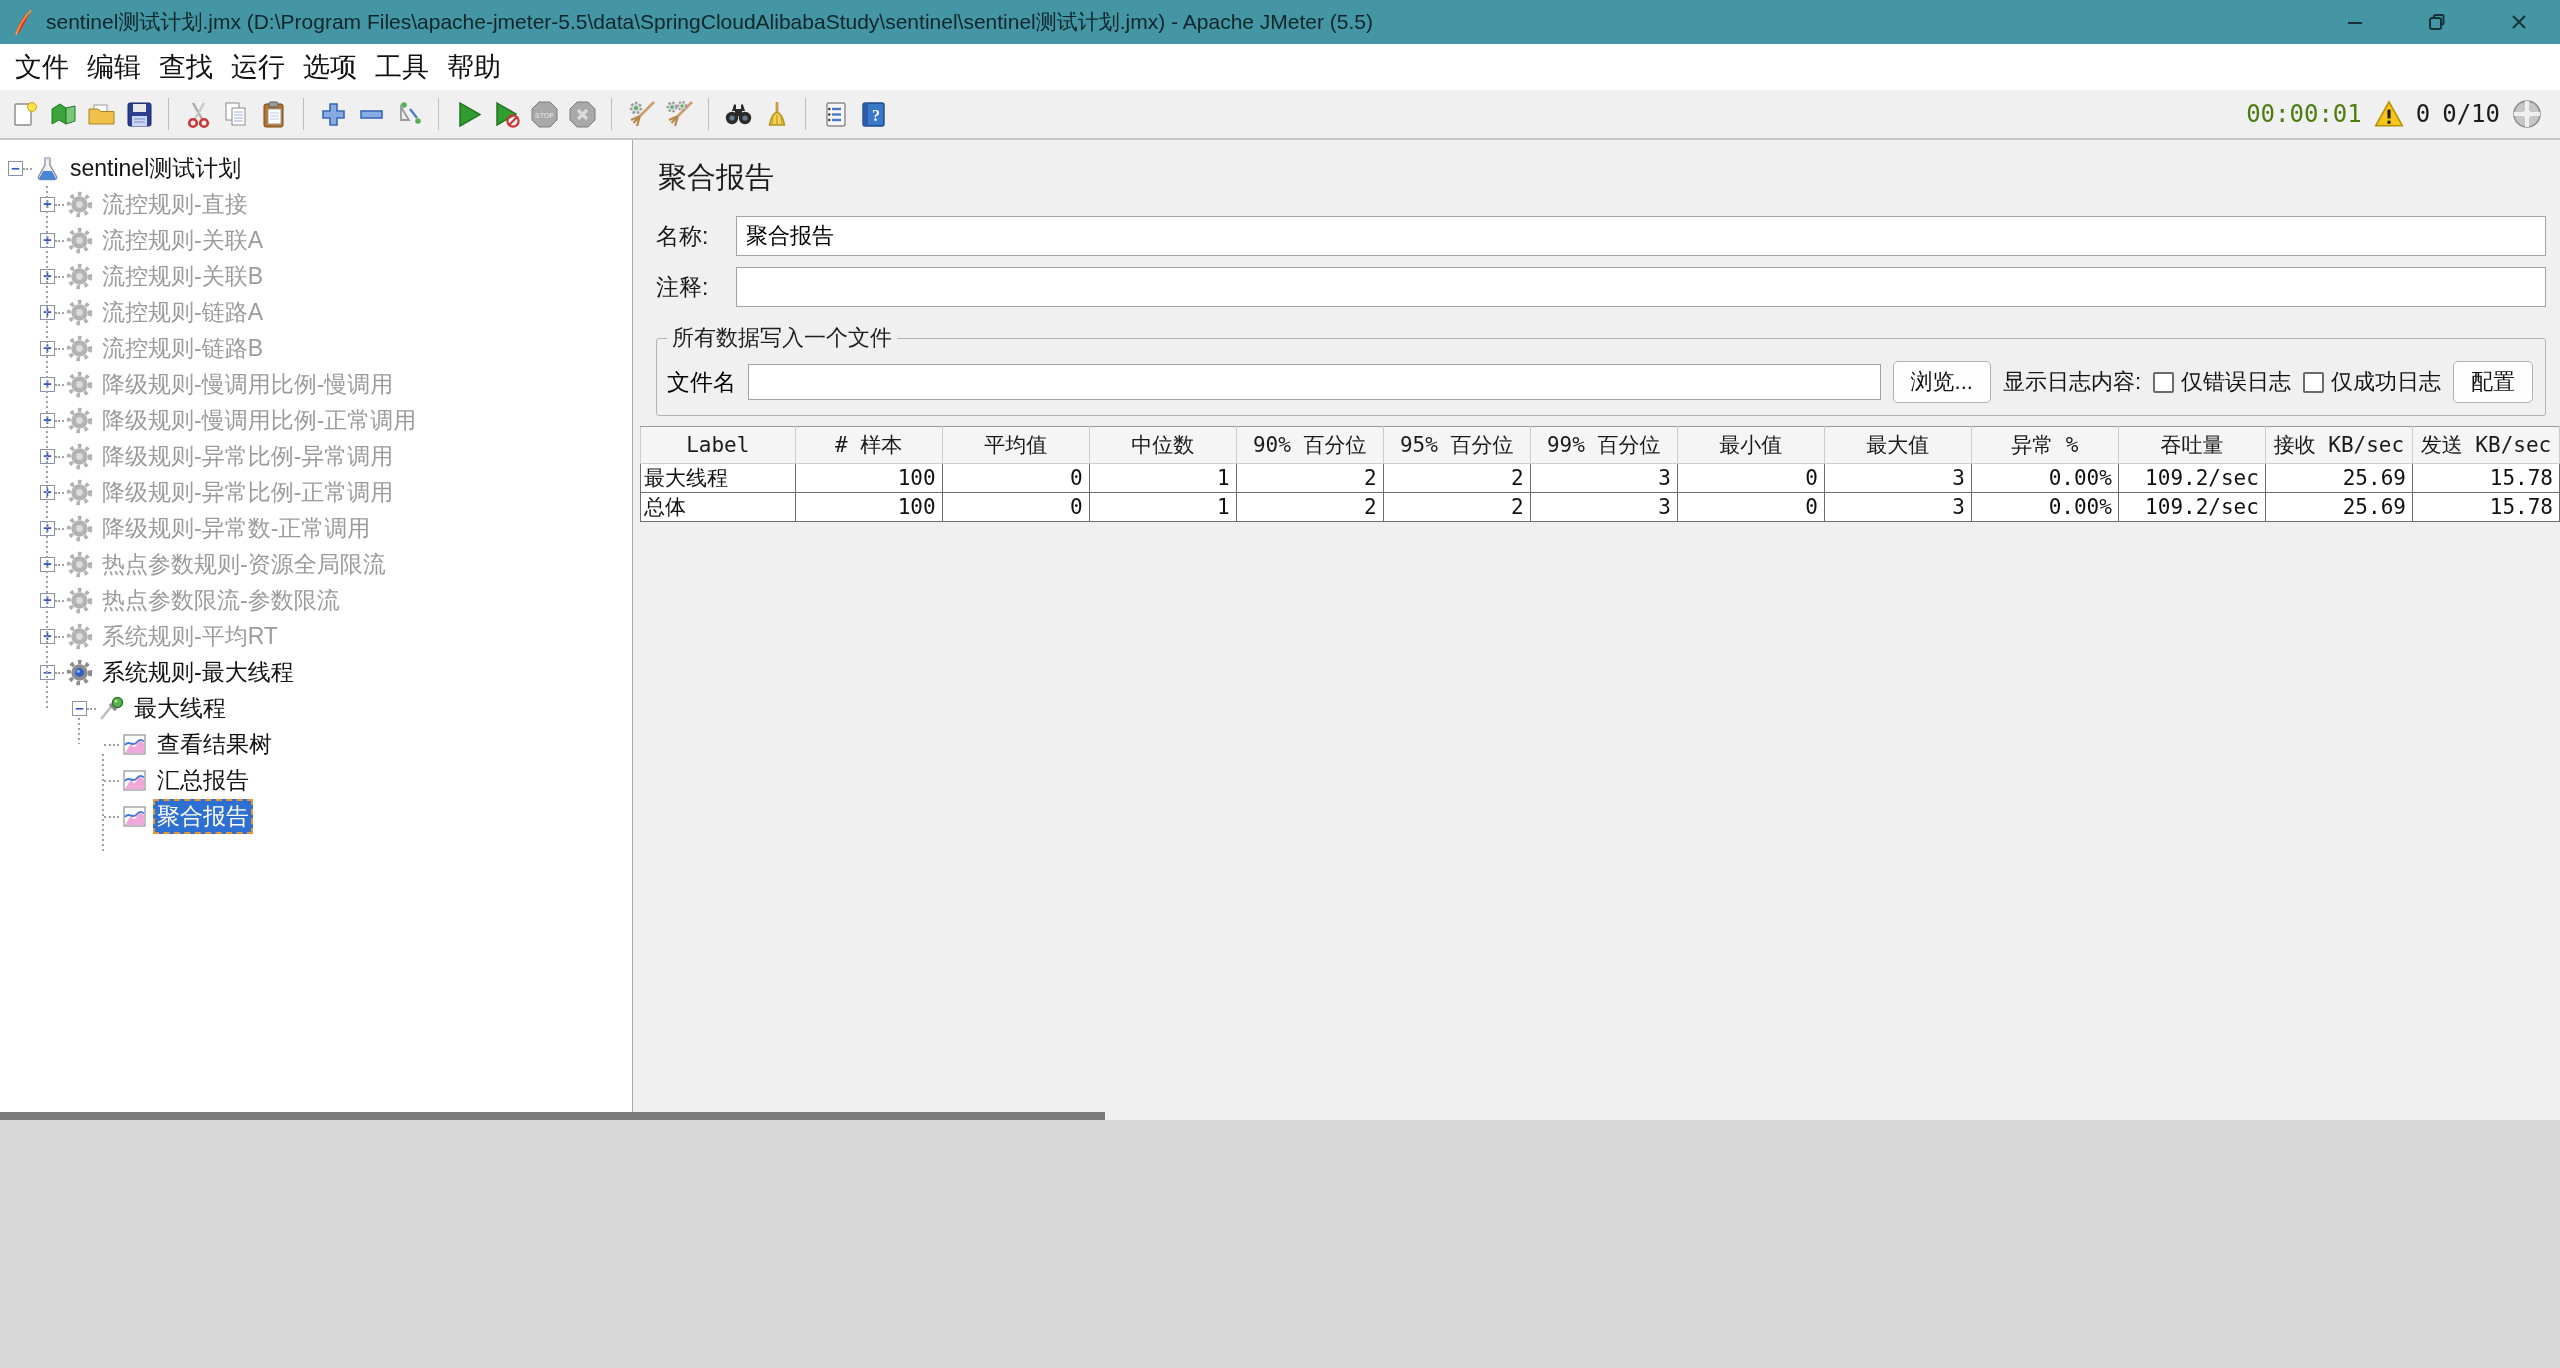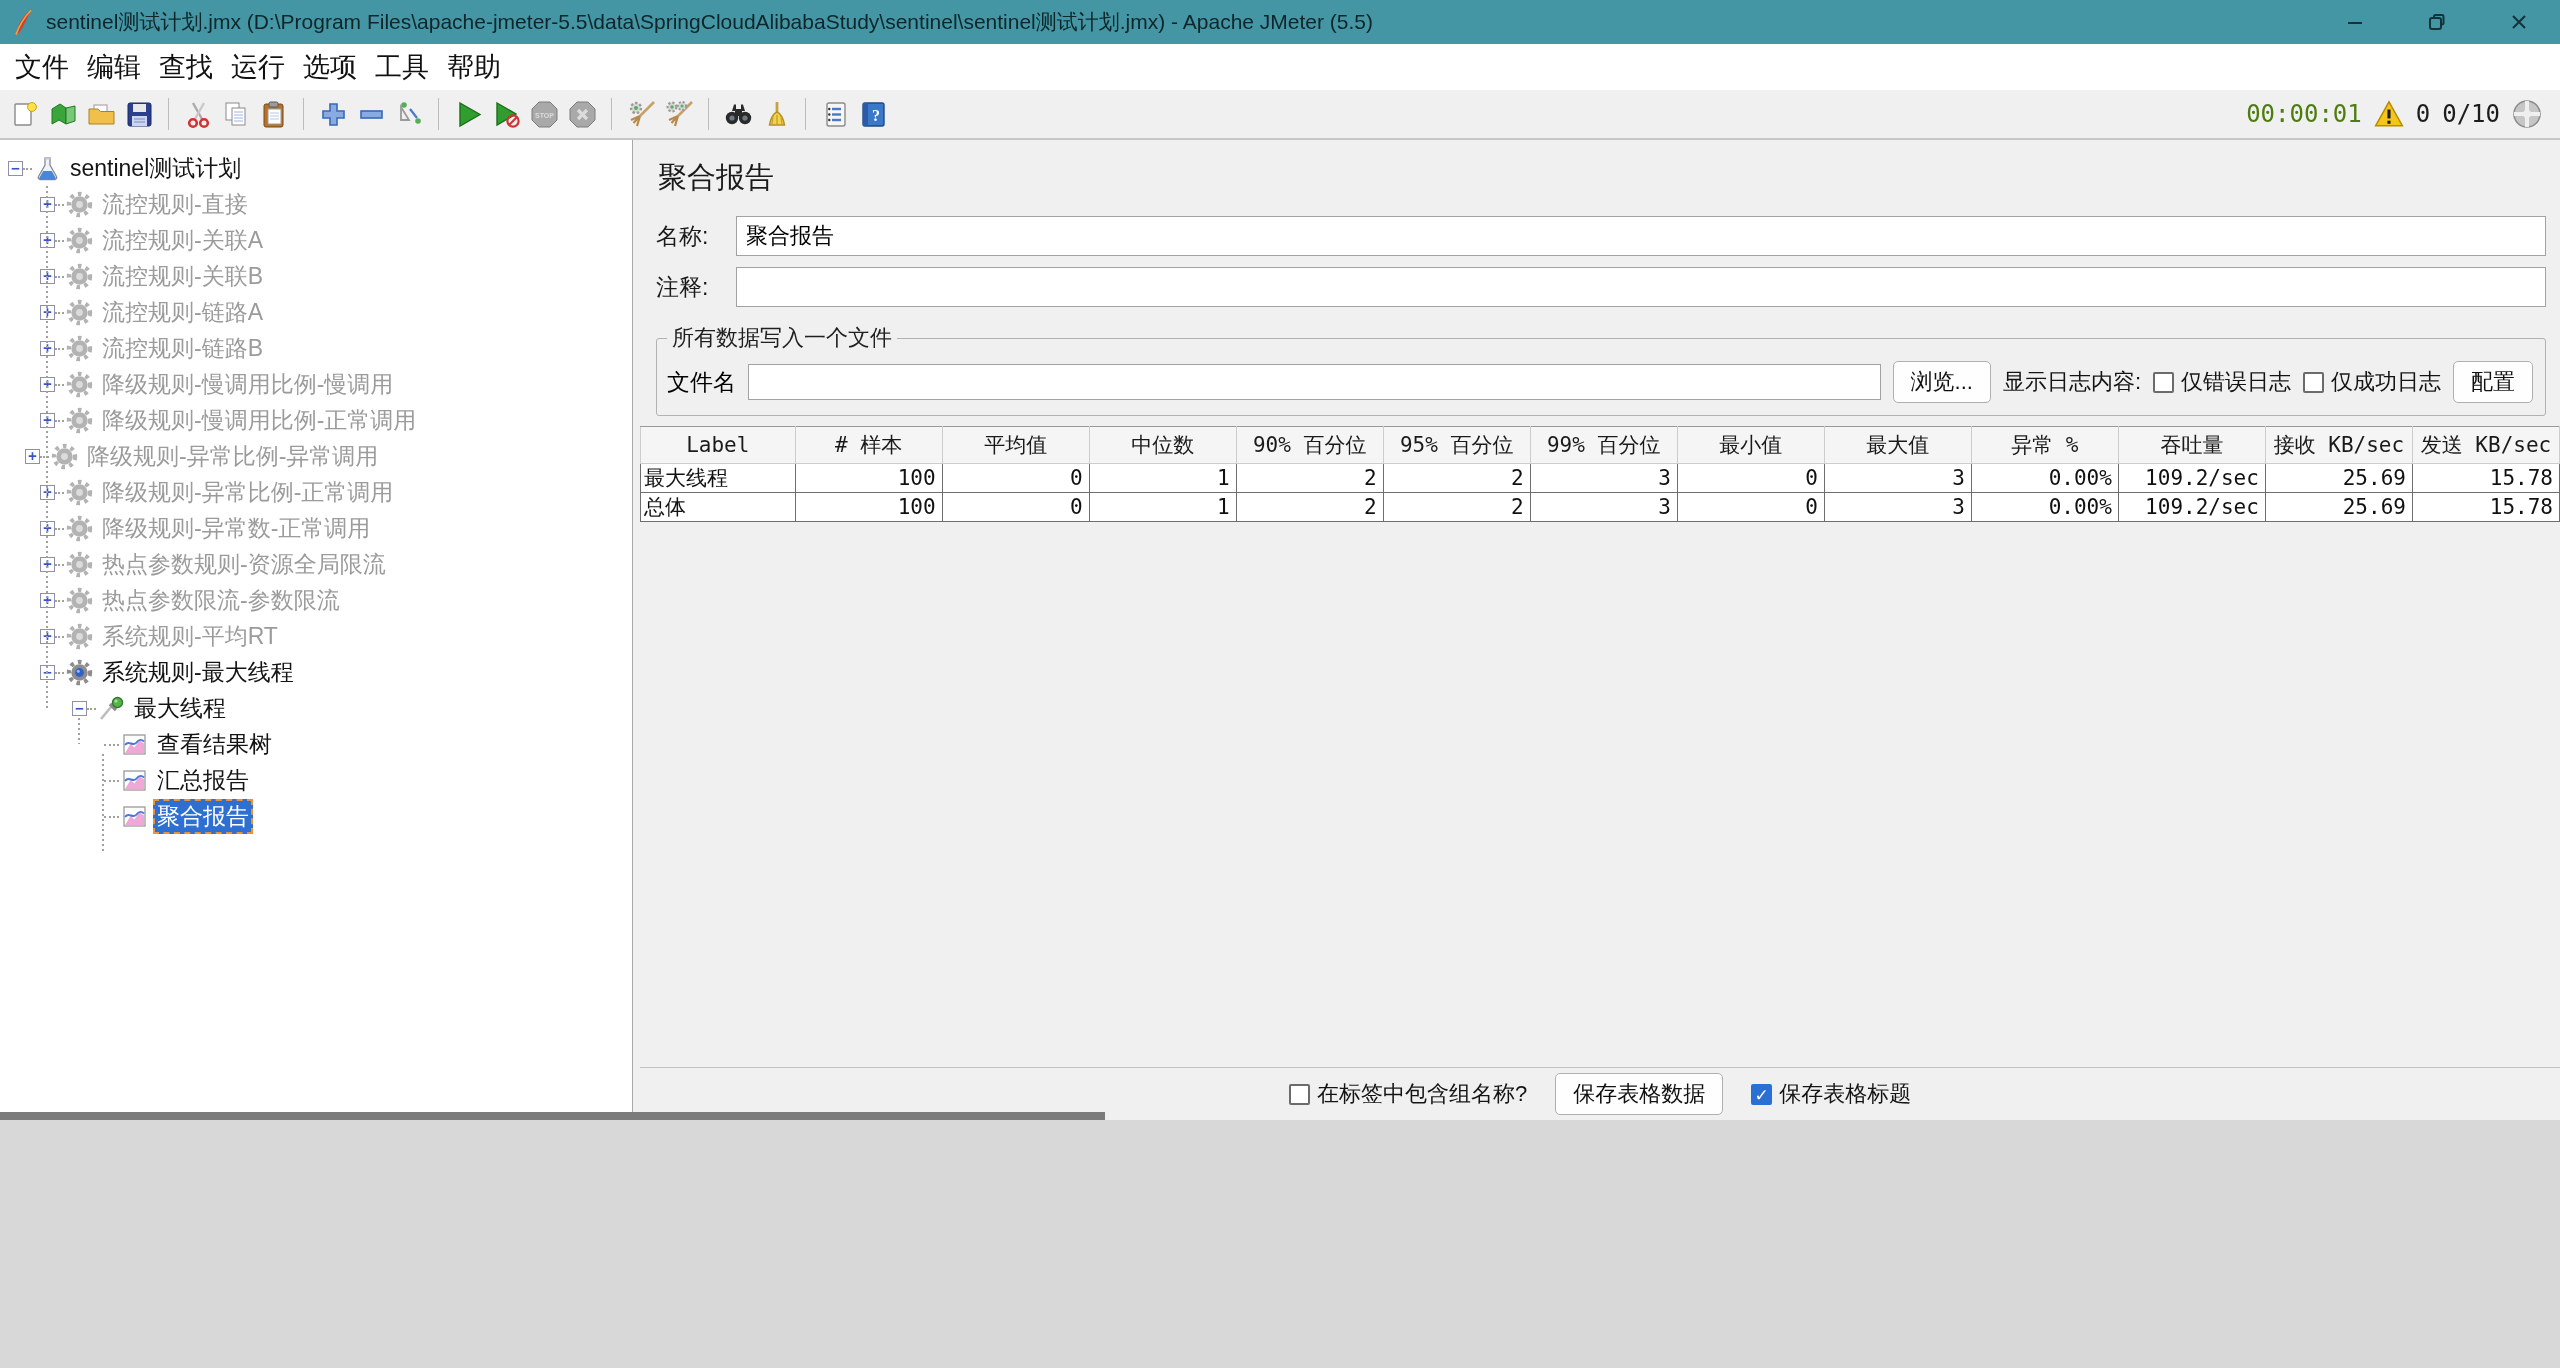--- a/index.html
+++ b/index.html
@@ -448,21 +448,21 @@
           <span class="conn"></span>
           <span class="nicon">
             <svg viewBox="0 0 27 27">
               <circle cx="13.5" cy="13.5" r="8.2" fill="#9a9a9a"></circle>
               <circle cx="13.5" cy="13.5" r="10.6" fill="none" stroke="#9a9a9a" stroke-width="4.2" stroke-dasharray="3.6 4.4"></circle>
               <circle cx="13.5" cy="13.5" r="3.4" fill="#cfcfcf"></circle>
             </svg>
           </span>
           <span class="tlabel">降级规则-慢调用比例-正常调用</span>
         </div>
-        <div class="trow dis" style="padding-left: 25px;">
+        <div class="trow dis" style="padding-left: 40px;">
           <span class="tgl">+</span>
           <span class="conn"></span>
           <span class="nicon">
             <svg viewBox="0 0 27 27">
               <circle cx="13.5" cy="13.5" r="8.2" fill="#9a9a9a"></circle>
               <circle cx="13.5" cy="13.5" r="10.6" fill="none" stroke="#9a9a9a" stroke-width="4.2" stroke-dasharray="3.6 4.4"></circle>
               <circle cx="13.5" cy="13.5" r="3.4" fill="#cfcfcf"></circle>
             </svg>
           </span>
           <span class="tlabel">降级规则-异常比例-异常调用</span>
@@ -675,26 +675,15 @@
                 <td class="num">109.2/sec</td>
                 <td class="num">25.69</td>
                 <td class="num">15.78</td>
               </tr>
             </tbody>
         </table>
       </div>
     </div>
   </div>
 
-  <div class="panel-footer">
-    <span class="cbwrap">
-      <span class="cb"></span>
-      <span class="cblabel">在标签中包含组名称?</span>
-    </span>
-    <button class="btn">保存表格数据</button>
-    <span class="cbwrap">
-      <span class="cb checked"></span>
-      <span class="cblabel">保存表格标题</span>
-    </span>
-  </div>
 
   <div class="bottom-edge"></div>
 </div>
 
 </body></html>

